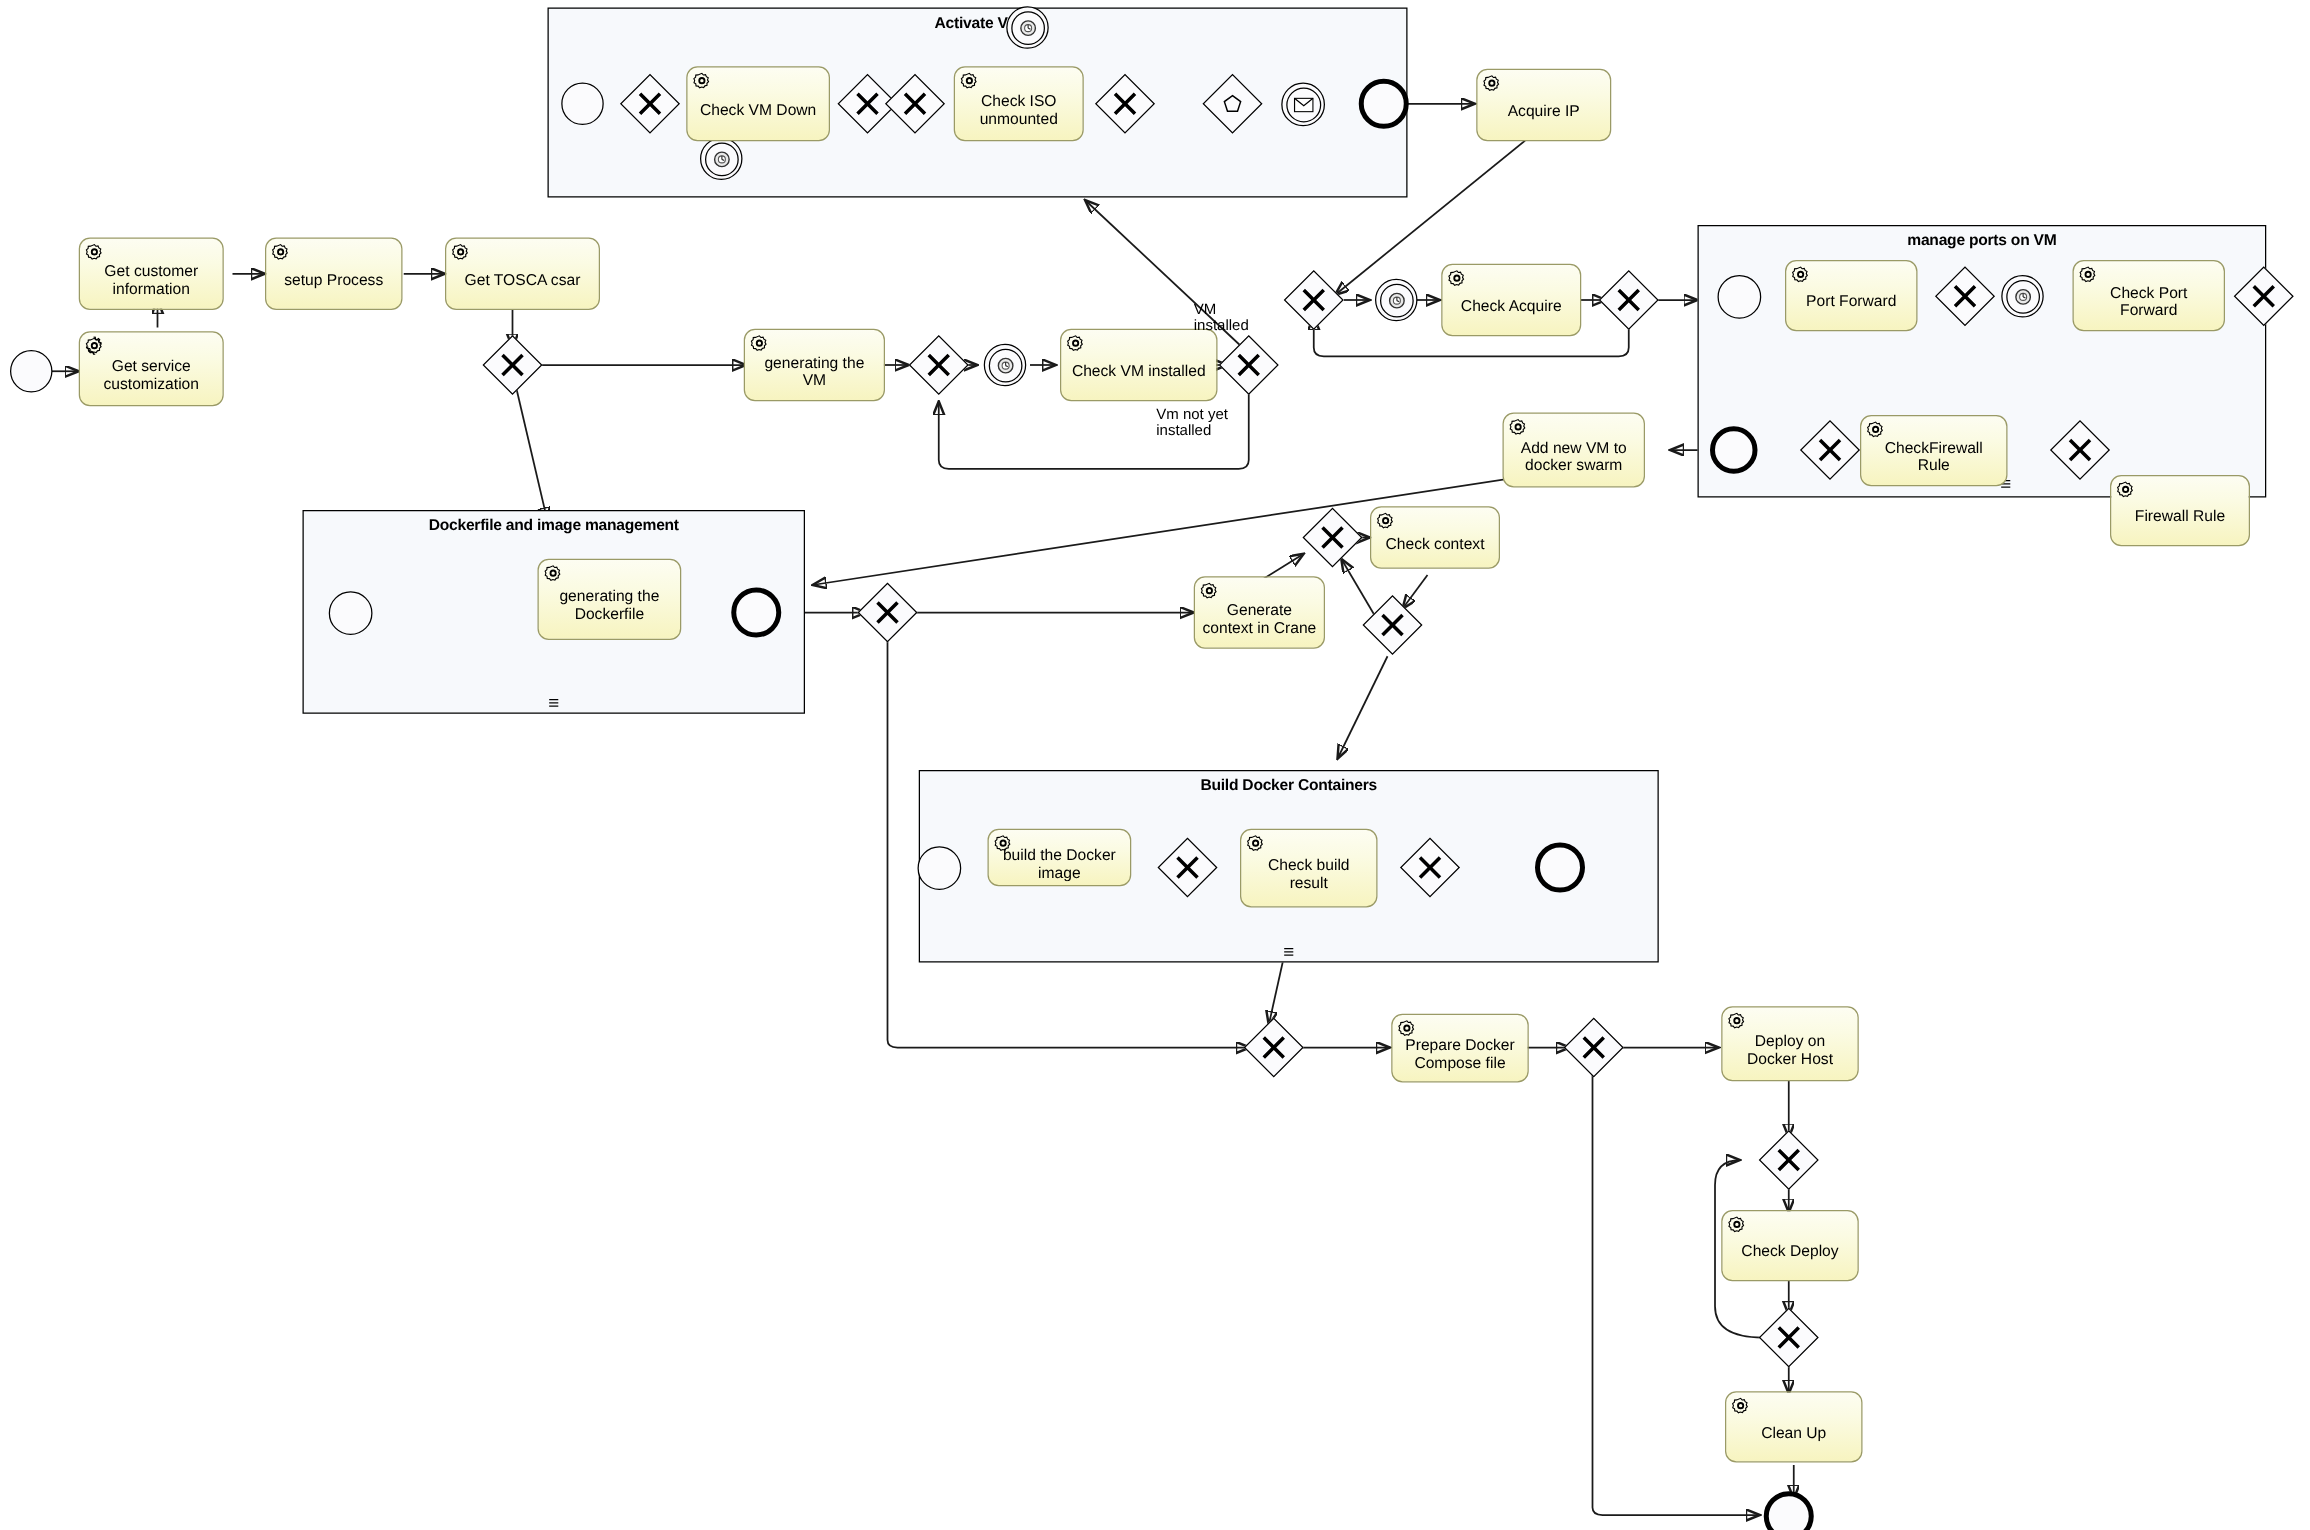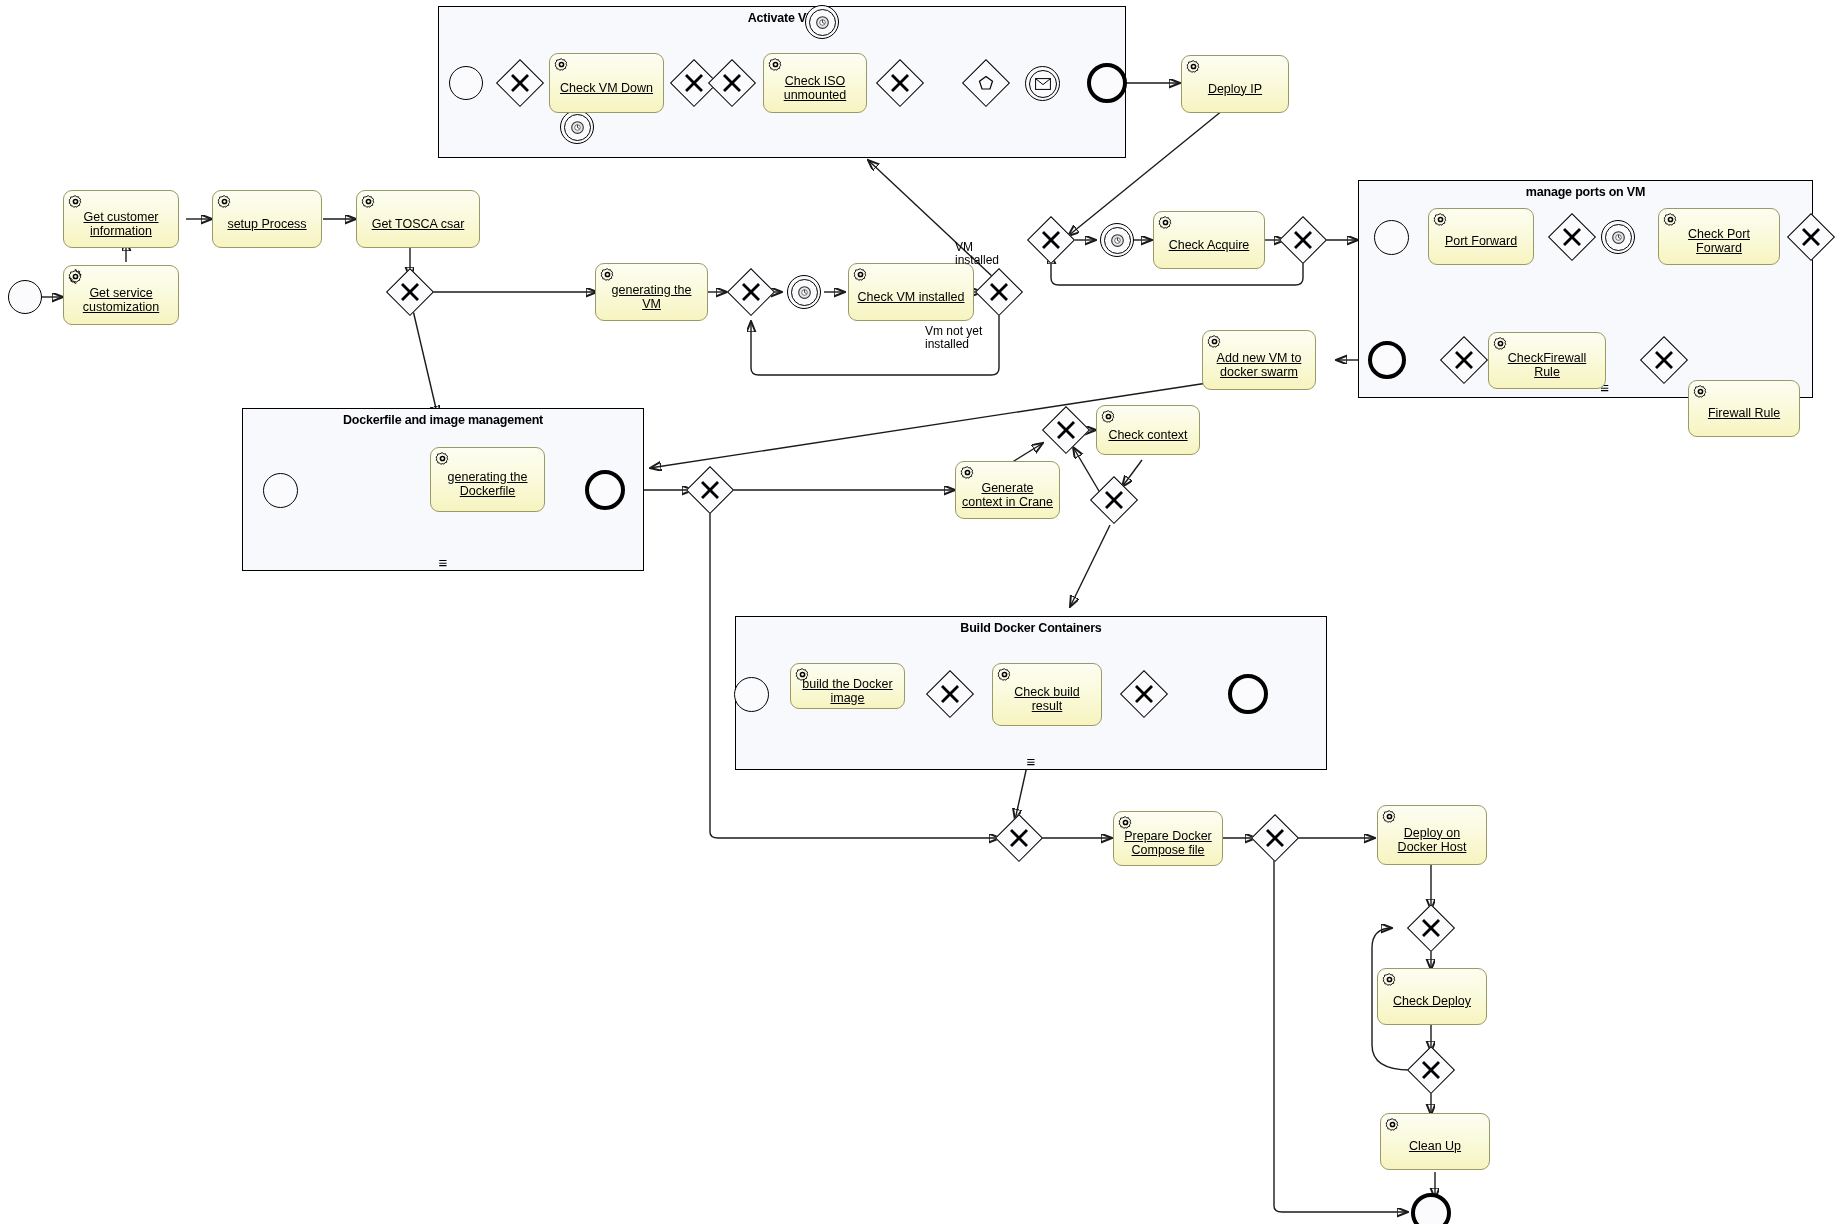--- a/index.html
+++ b/index.html
@@ -54,21 +54,20 @@
     position: absolute;
     box-sizing: border-box;
     border: 1.4px solid #9a9a66;
     border-radius: 9px;
     background: linear-gradient(to bottom, #fdfdf2 0%, #fbfbe3 35%, #f7f4c0 100%);
     display: flex;
     align-items: center;
     justify-content: flex-start;
     text-align: center;
     padding: 14px 5px 5px 5px;
-    text-decoration: underline;
   }
   .task-label {
     font-size: 12.5px;
     color: #000;
     line-height: 14px;
     overflow: hidden;
     max-height: 30px;
     width: 100%;
   }
   .gear {
@@ -626,21 +625,21 @@
         <path d="M10 2.2 11.6 4l2.3-.4.9 2.2 2 1.2-.8 2.2 1.1 2-1.7 1.6.1 2.3-2.3.5-1.3 1.9-2.2-.7-2.1.9-1.5-1.8-2.3-.1-.3-2.3-1.9-1.3.7-2.2-.8-2.1 1.8-1.5.2-2.3 2.3-.2z" fill="none" stroke="#000" stroke-width="1.2"></path>
       </svg>
     <div class="task-label">Check ISO unmounted</div>
   </div>
 
   <div class="task" style="left:1181px; top:55px; width:108px; height:58px;">
     <svg class="gear" viewBox="0 0 20 20">
         <path d="M10 6.2a3.8 3.8 0 1 0 0 7.6 3.8 3.8 0 0 0 0-7.6zm0 5.6a1.8 1.8 0 1 1 0-3.6 1.8 1.8 0 0 1 0 3.6z" fill="#000"></path>
         <path d="M10 2.2 11.6 4l2.3-.4.9 2.2 2 1.2-.8 2.2 1.1 2-1.7 1.6.1 2.3-2.3.5-1.3 1.9-2.2-.7-2.1.9-1.5-1.8-2.3-.1-.3-2.3-1.9-1.3.7-2.2-.8-2.1 1.8-1.5.2-2.3 2.3-.2z" fill="none" stroke="#000" stroke-width="1.2"></path>
       </svg>
-    <div class="task-label">Deploy IP</div>
+    <div class="task-label">Acquire IP</div>
   </div>
 
   <div class="task" style="left:1153px; top:211px; width:112px; height:58px;">
     <svg class="gear" viewBox="0 0 20 20">
         <path d="M10 6.2a3.8 3.8 0 1 0 0 7.6 3.8 3.8 0 0 0 0-7.6zm0 5.6a1.8 1.8 0 1 1 0-3.6 1.8 1.8 0 0 1 0 3.6z" fill="#000"></path>
         <path d="M10 2.2 11.6 4l2.3-.4.9 2.2 2 1.2-.8 2.2 1.1 2-1.7 1.6.1 2.3-2.3.5-1.3 1.9-2.2-.7-2.1.9-1.5-1.8-2.3-.1-.3-2.3-1.9-1.3.7-2.2-.8-2.1 1.8-1.5.2-2.3 2.3-.2z" fill="none" stroke="#000" stroke-width="1.2"></path>
       </svg>
     <div class="task-label">Check Acquire</div>
   </div>
 

